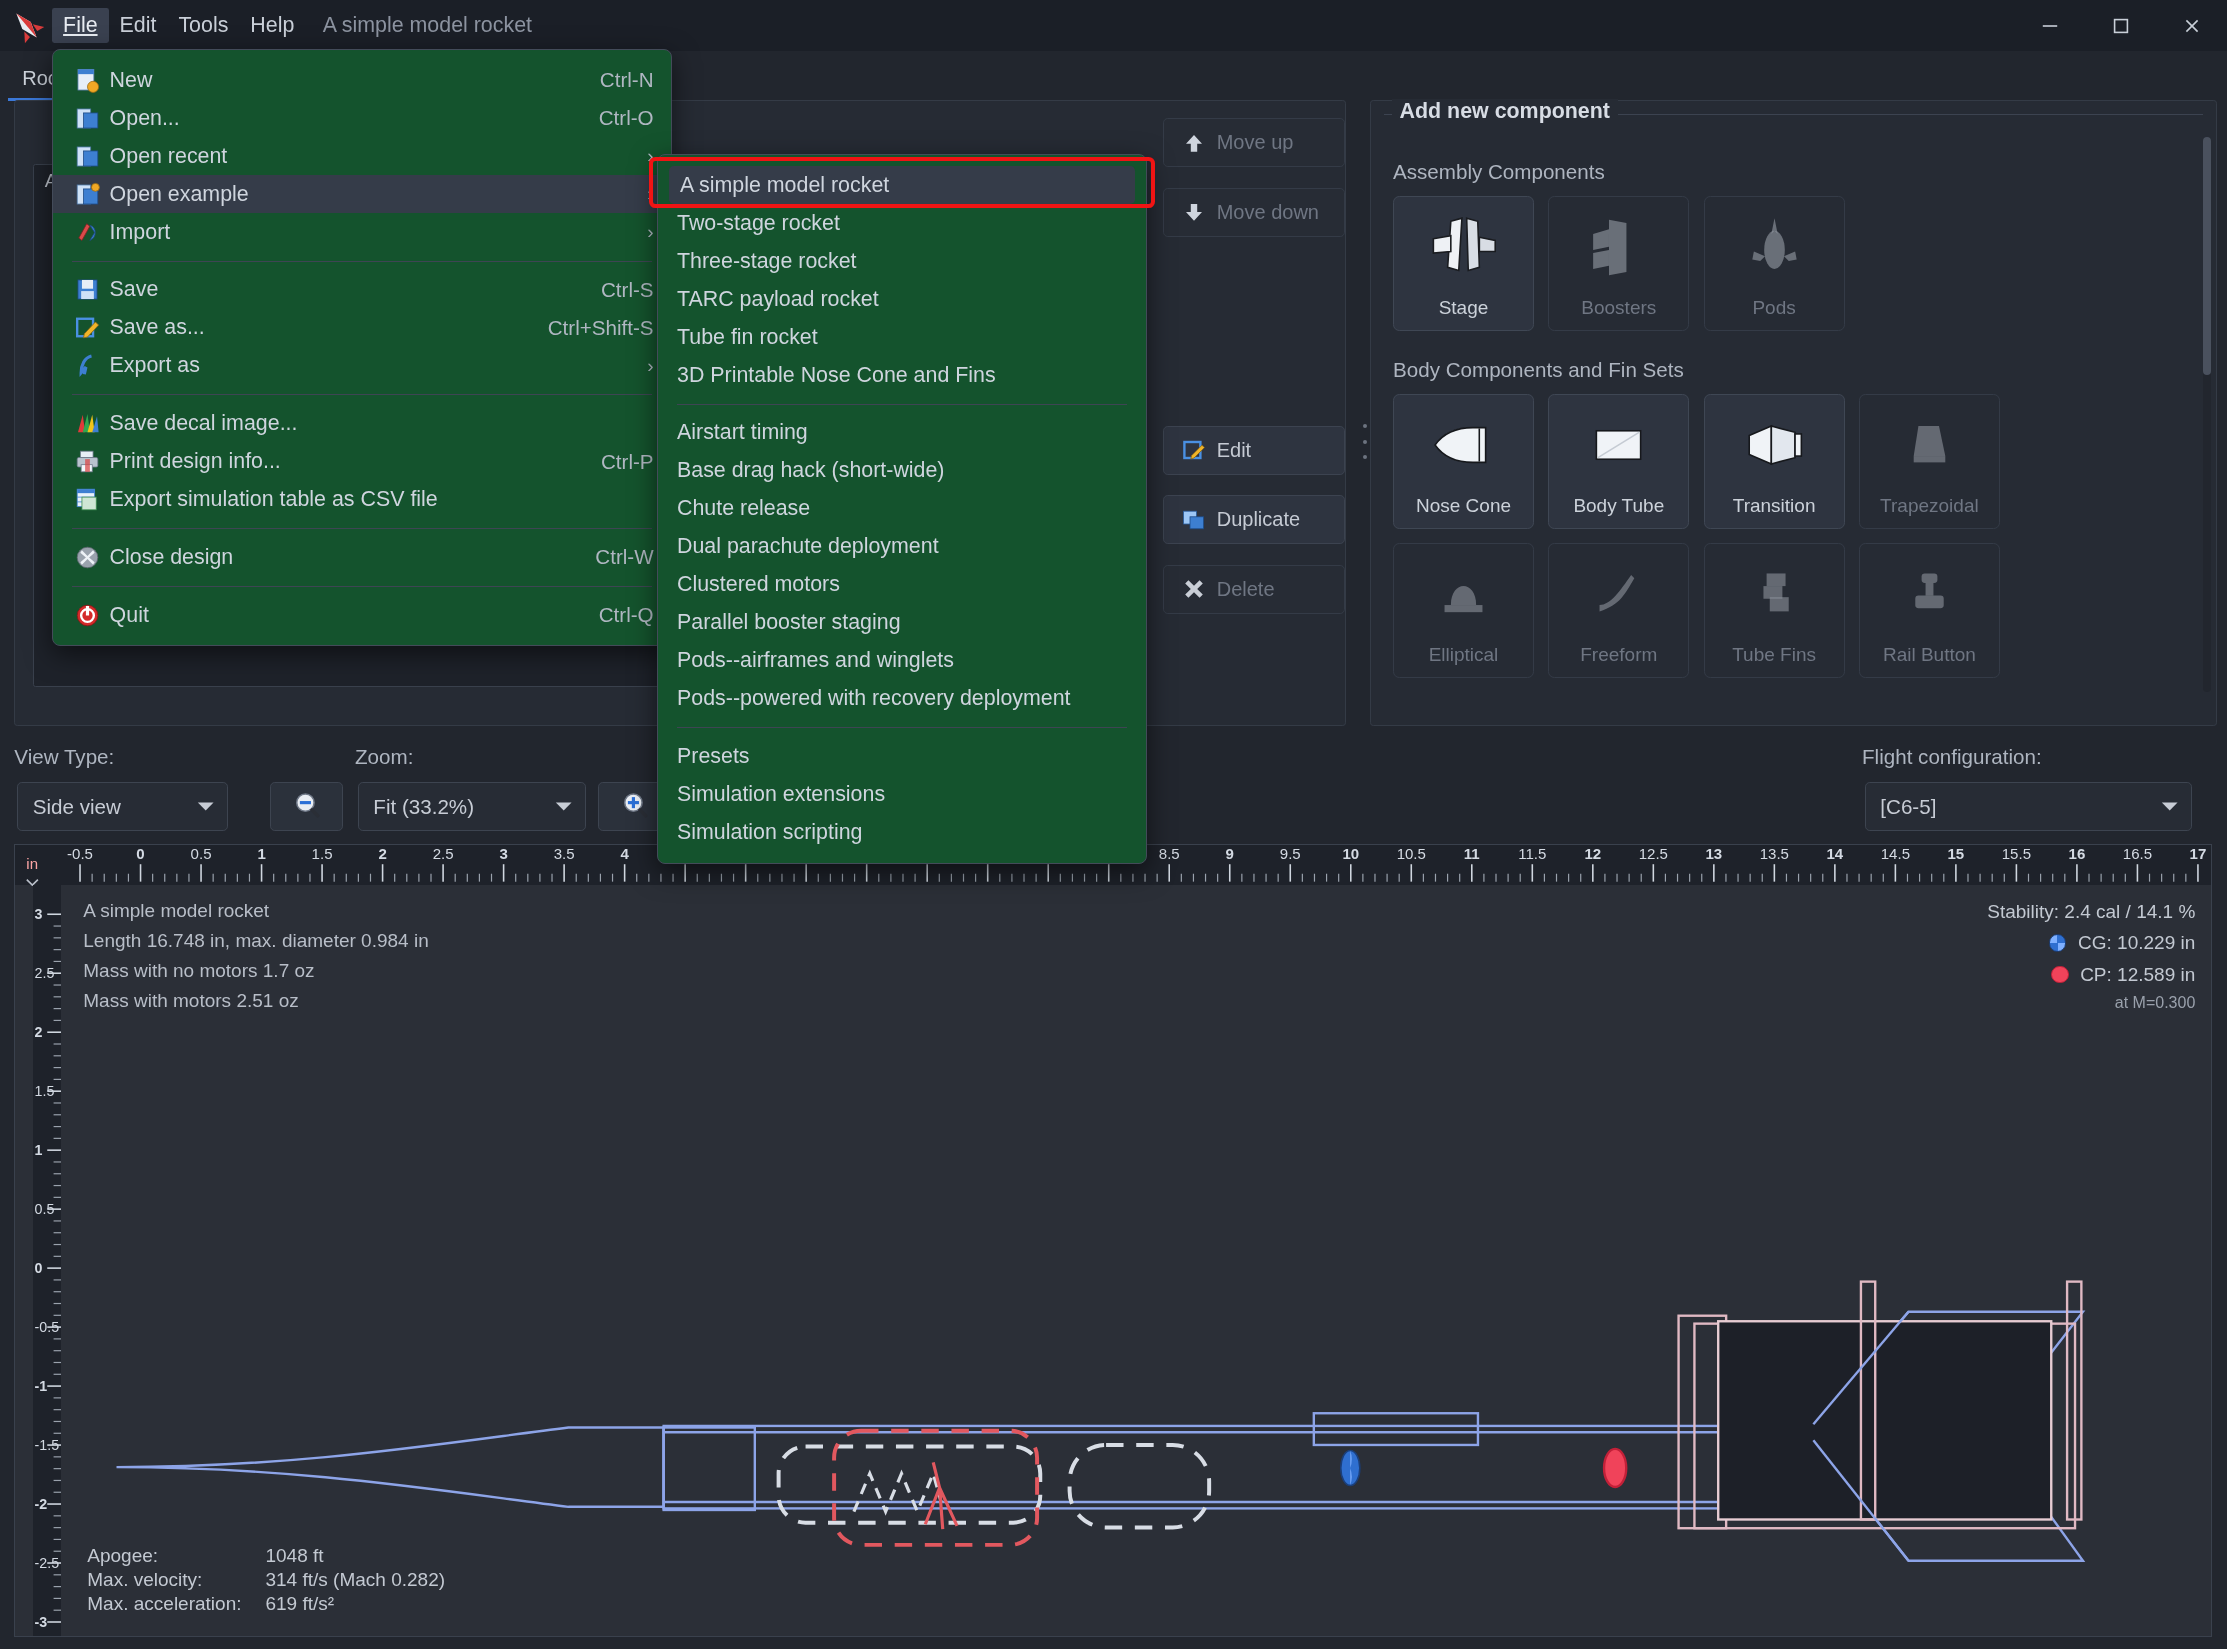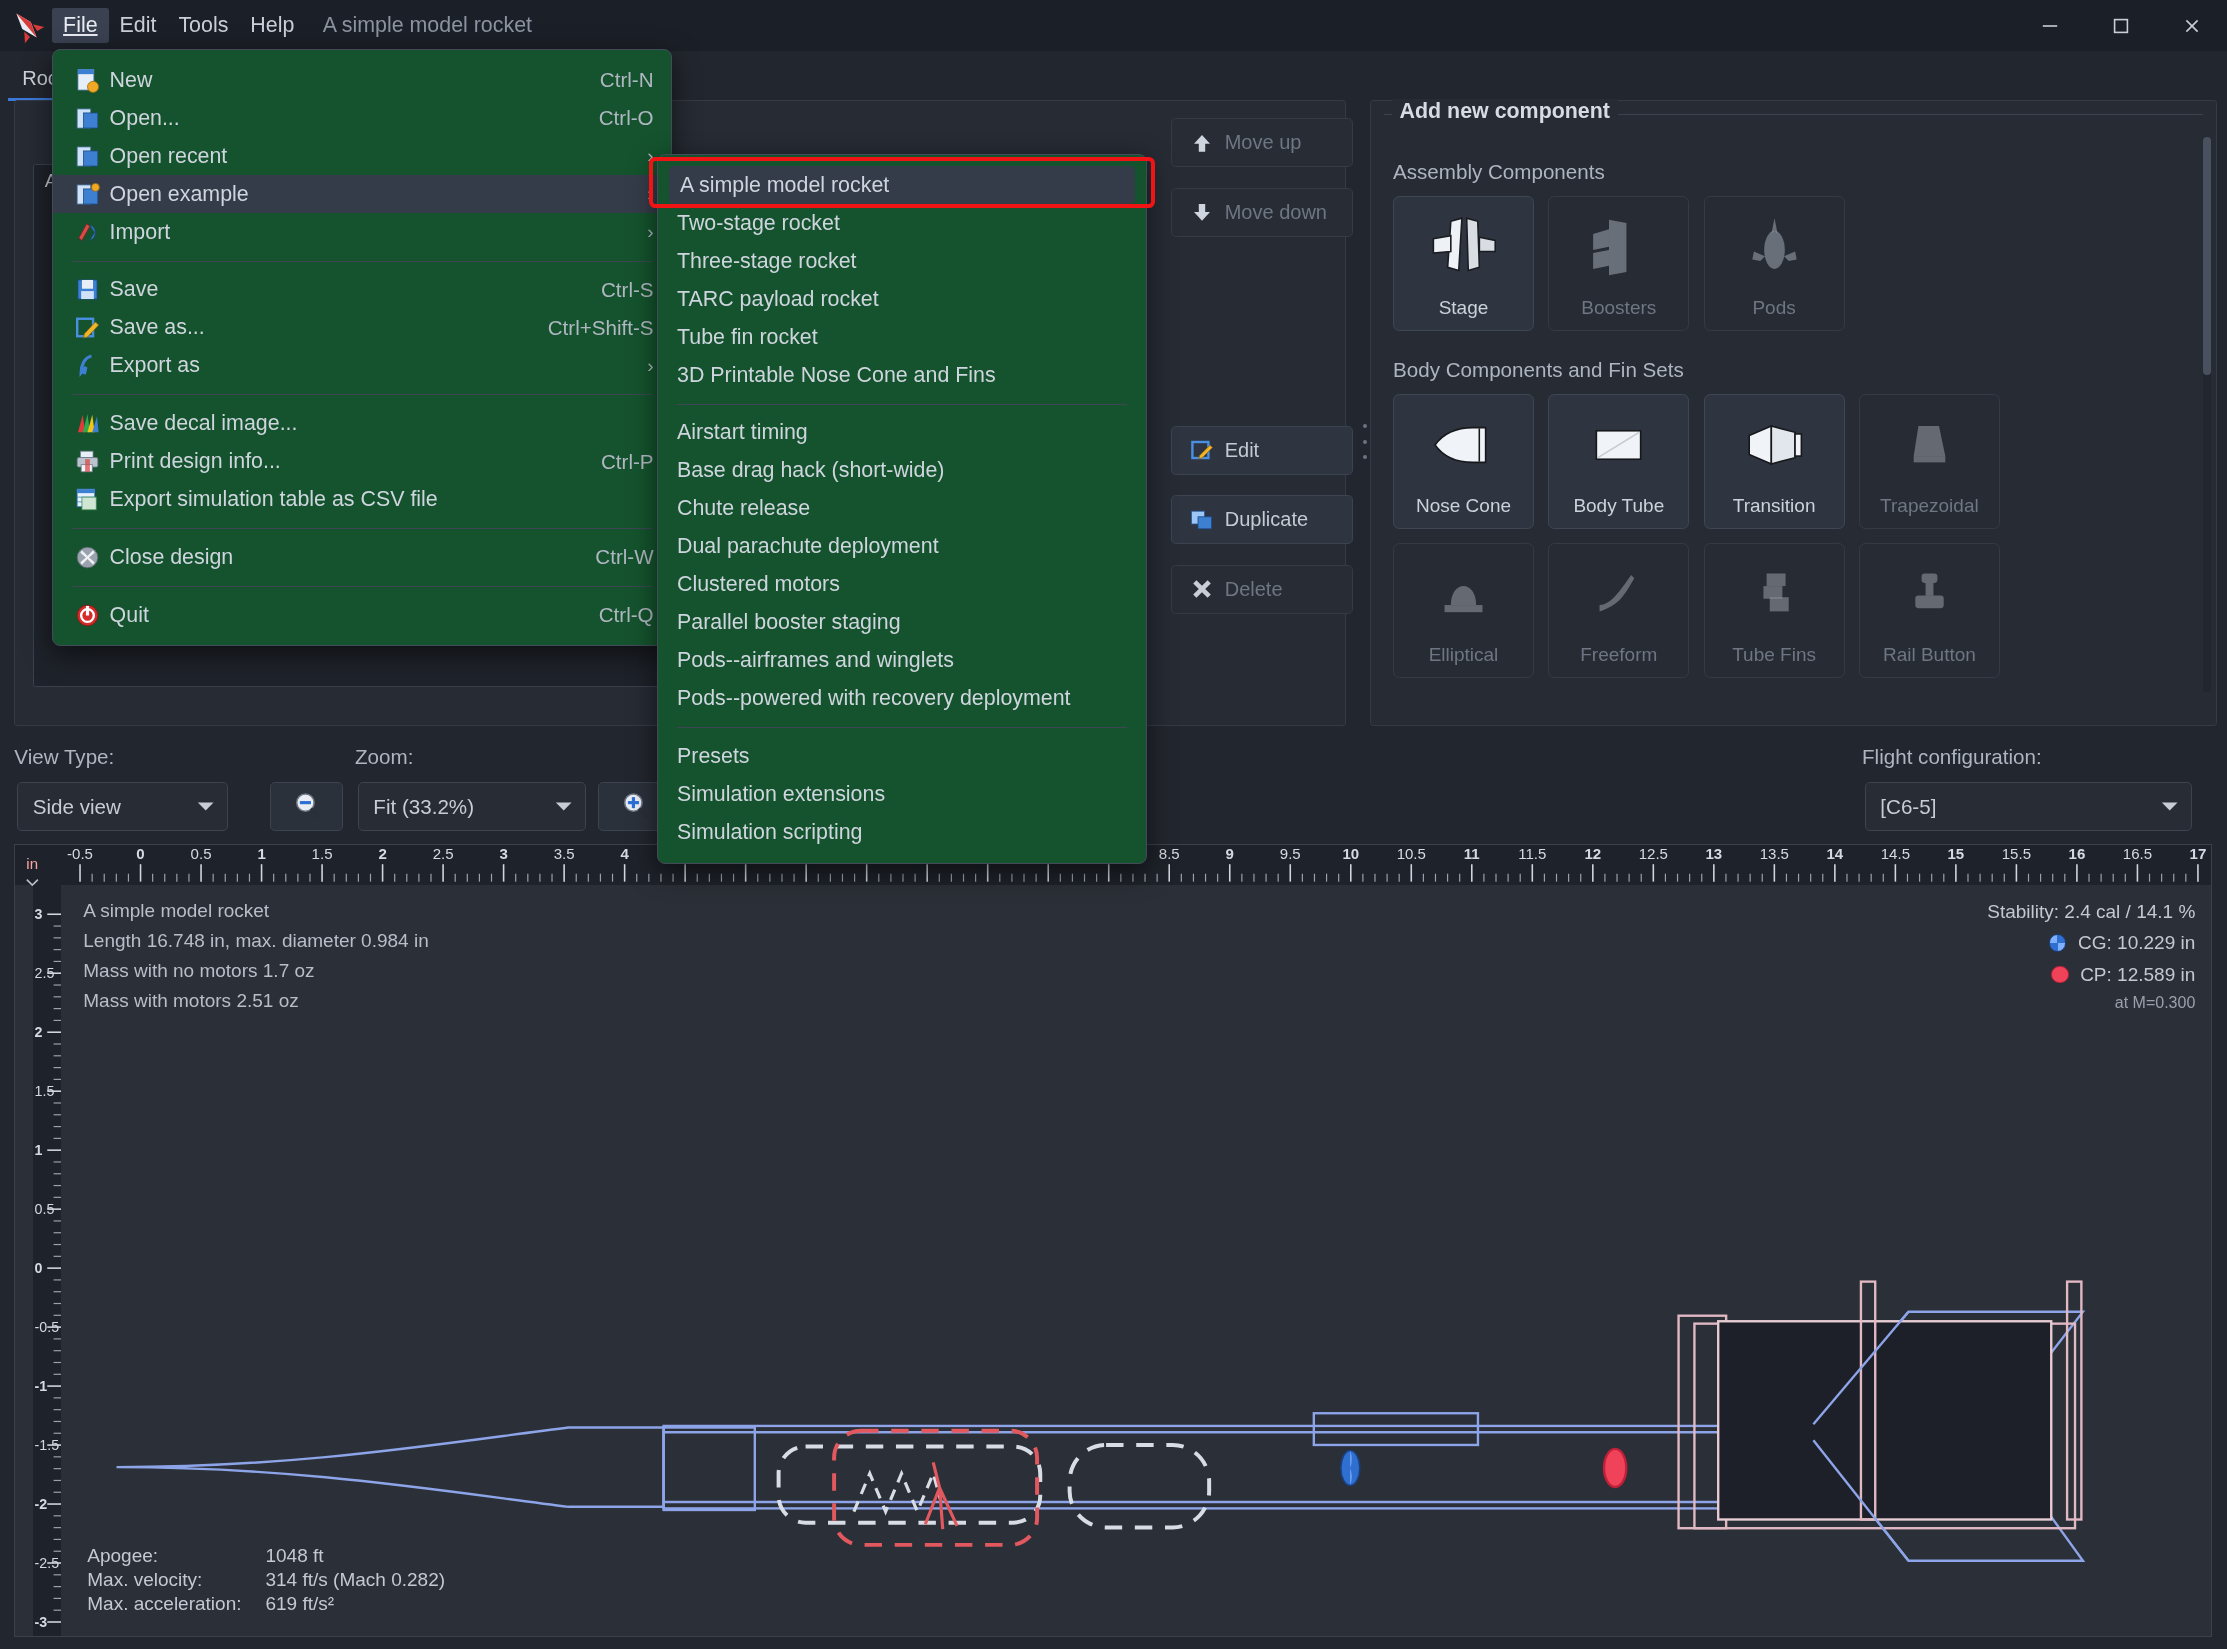--- a/index.html
+++ b/index.html
@@ -54,21 +54,21 @@
     background: #1e222a; border: 0.8px solid #39404c; border-radius: 2.4px;
   }
   .tree-row { font-size: 19px; color: #c0c6cf; padding: 4.8px 11px; }
 
   
   .btn-col { position: absolute; left: 1148px; top: 17.4px; width: 182px; }
   .panel-btn {
     width: 182px; height: 49px; margin-bottom: 20.6px;
     background: #272c35; border: 0.8px solid #343b47; border-radius: 4.8px;
     display: flex; align-items: center; padding-left: 17.4px;
-    font-size: 20px; color: #6f7683; gap: 11px; margin-left: 8px;
+    font-size: 20px; color: #6f7683; gap: 11px;
   }
   .panel-btn.enabled { background: #2e3440; border-color: #3c4350; color: #c5cad3; }
   .panel-btn .ic { width: 24px; height: 24px; display: inline-block; }
 
   
   .splitter-dots {
     position: absolute; left: 1360px; top: 373px; width: 9.5px; height: 35px;
     display: flex; flex-direction: column; justify-content: space-between; align-items: center;
   }
   .splitter-dots i { width: 4px; height: 4px; background: #6c737f; border-radius: 50%; display: block; }

